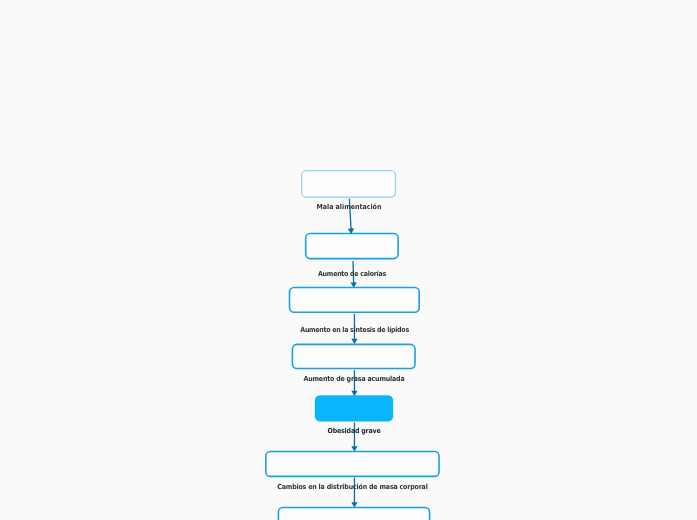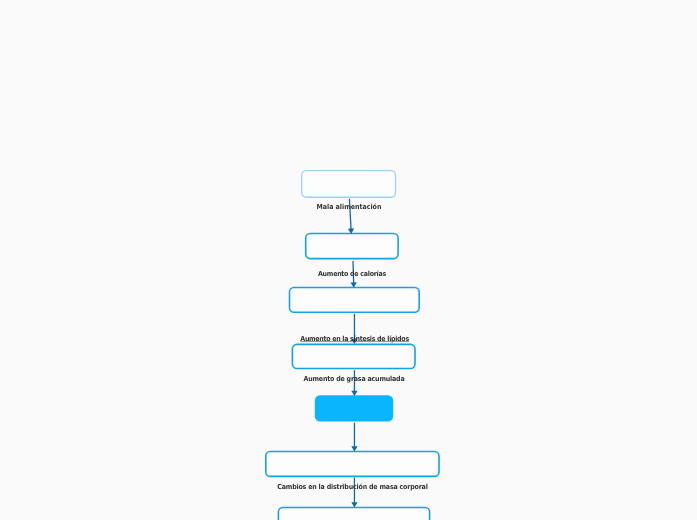--- a/index.html
+++ b/index.html
@@ -63,25 +63,28 @@
         <path d="M 351.3 502.20000000000005 L 357.59999999999997 502.20000000000005 L 354.45 507.6 Z" fill="#0b6ba9"></path>
       </g>
     </svg>
   <div id="labels">
       <div class="node t0" style="left: 301px; top: 169.9px; width: 95.2px; height: 28px; color: rgb(51, 51, 51);">
         <span>Mala alimentación</span>
       </div>
       <div class="node t1" style="left: 304.9px; top: 232.7px; width: 94px; height: 26.7px; color: rgb(51, 51, 51); align-items: flex-end;">
         <span>Aumento de calorías</span>
       </div>
-      <div class="node t2" style="left: 288.7px; top: 303px; width: 131.3px; height: 26.4px; color: rgb(51, 51, 51); text-decoration: underline;">
+      <div class="node t2" style="left: 288.7px; top: 294px; width: 131.3px; height: 26.4px; color: rgb(51, 51, 51);">
         <span>Aumento en la síntesis de lípidos</span>
       </div>
       <div class="node t3" style="left: 291.6px; top: 343.6px; width: 124.2px; height: 25.7px; color: rgb(51, 51, 51); text-align: center;">
         <span>Aumento de grasa acumulada</span>
+      </div>
+      <div class="node t4" style="left: 314.8px; top: 395.3px; width: 78.4px; height: 26.2px; color: rgb(16, 40, 58);">
+        <span>Obesidad grave</span>
       </div>
       <div class="node t5" style="left: 265px; top: 450.7px; width: 174.8px; height: 26.5px; color: rgb(51, 51, 51); text-align: right;">
         <span>Cambios en la distribución de masa corporal</span>
       </div>
       <div class="node t6" style="left: 277.6px; top: 506.7px; width: 152.8px; height: 26.5px; color: rgb(51, 51, 51);">
         <span>El cuerpo adquiere forma de manzana</span>
       </div>
     </div>
 </div>
 

